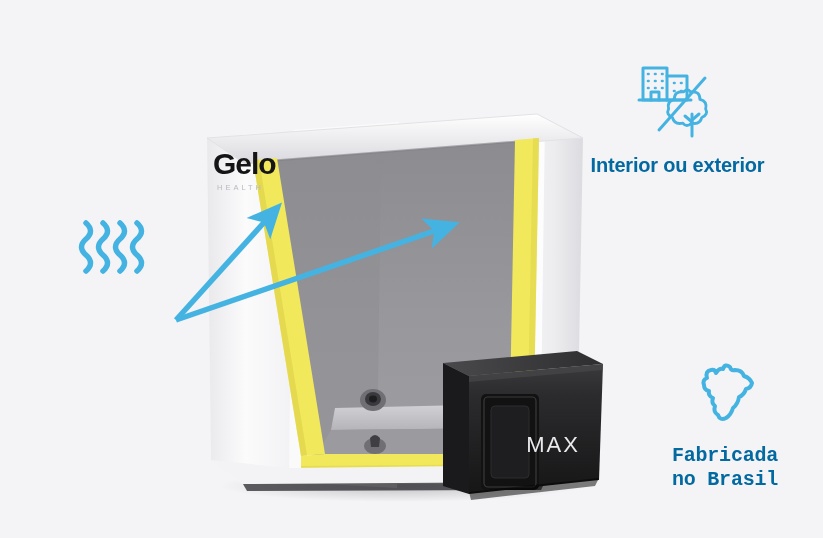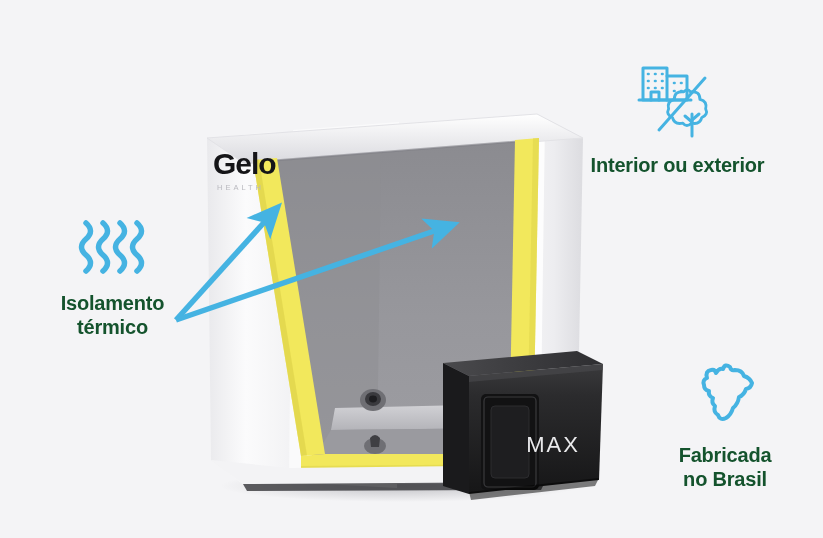--- a/index.html
+++ b/index.html
@@ -10,37 +10,37 @@
     overflow:hidden;
     position:relative;
   }
   #stage{position:absolute;inset:0;margin-top:28px;}
 
   
   .callout{position:absolute;text-align:center;}
   .callout .icon{display:block;margin:0 auto;}
   .callout .label{
     font-weight:bold;
-    color:#14532d;
+    color:#0369a1;
     line-height:1.18;
     letter-spacing:-0.2px;
     white-space:pre-line;
   }
 
   
   #callout-insulation{left:10px;top:190px;width:205px;}
   #callout-insulation .label{font-size:20px;margin-top:12px;}
 
   
   #callout-location{left:560px;top:28px;width:235px;}
   #callout-location .label{font-size:20px;margin-top:14px;}
 
   
   #callout-origin{left:640px;top:330px;width:170px;}
-  #callout-origin .label{font-size:20px;margin-top:14px;}
+  #callout-origin .label{font-size:20px;margin-top:14px;font-family:Liberation Mono, monospace;}
 
   
   #product{position:absolute;left:185px;top:80px;width:420px;height:400px;}
   #product svg{display:block;}
 
   
   #arrows{position:absolute;left:0;top:0;width:823px;height:538px;pointer-events:none;}
 </style>
 </head>
 <body>
@@ -170,22 +170,20 @@
 
   <div class="callout" id="callout-insulation">
     <svg class="icon" width="72" height="62" viewBox="0 0 72 62">
       <g fill="none" stroke="#45b3e2" stroke-width="5.5" stroke-linecap="round">
         <path d="M9,5 q9,8 0,16 q-9,8 0,16 q9,8 0,16"></path>
         <path d="M26,5 q9,8 0,16 q-9,8 0,16 q9,8 0,16"></path>
         <path d="M43,5 q9,8 0,16 q-9,8 0,16 q9,8 0,16"></path>
         <path d="M60,5 q9,8 0,16 q-9,8 0,16 q9,8 0,16"></path>
       </g>
     </svg>
-    <div class="label">Isolamento
-térmico</div>
   </div>
 
   <div class="callout" id="callout-location">
     <svg class="icon" width="86" height="84" viewBox="0 0 86 84">
       <g fill="none" stroke="#45b3e2" stroke-width="3" stroke-linecap="round" stroke-linejoin="round">
 
         <path d="M8,12 L32,12 L32,44 L8,44 Z"></path>
 
         <path d="M32,20 L52,20 L52,44 L32,44"></path>
 

